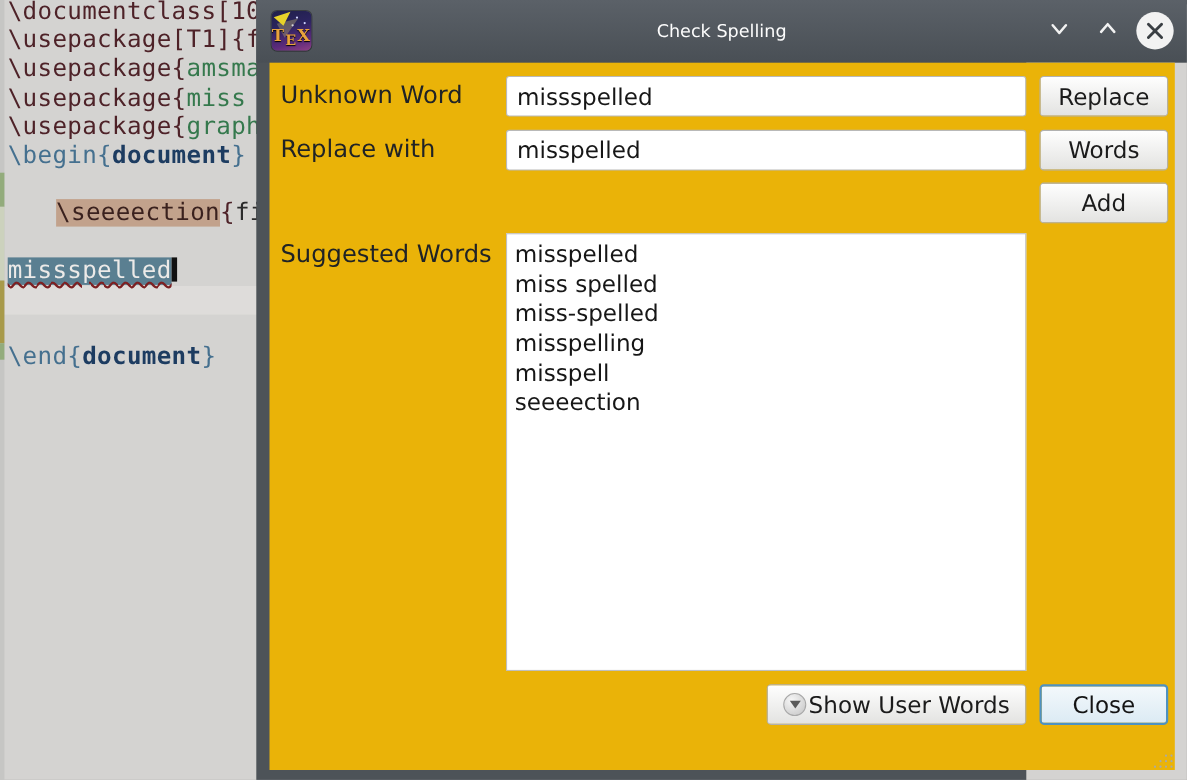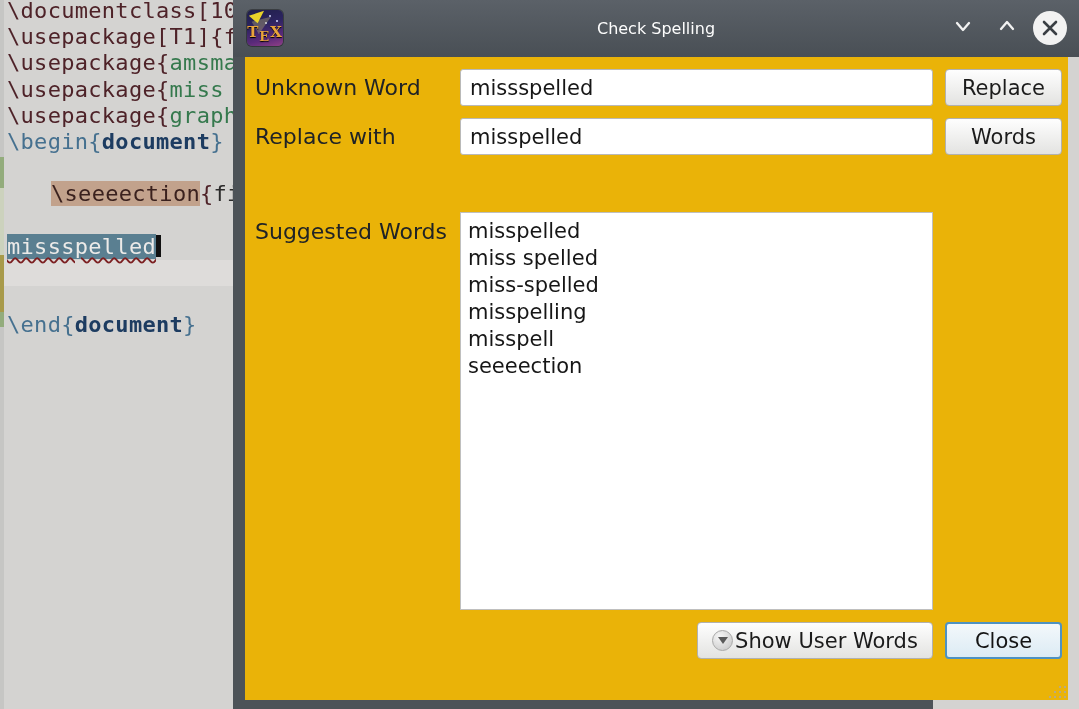--- a/index.html
+++ b/index.html
@@ -158,20 +158,21 @@
     <div class="dlg-body">
 
       <div class="fld-label" style="top:12px;">Unknown Word</div>
       <input class="textbox" style="top: 12px;" value="missspelled">
 
       <div class="fld-label" style="top:61px;">Replace with</div>
       <input class="textbox" style="top: 61px;" value="misspelled">
 
       <button class="pushbtn" style="top:12px;">Replace</button>
       <button class="pushbtn" style="top:61px;">Words</button>
+      <button class="pushbtn" style="top:109px;">Add</button>
 
       <div class="fld-label" style="top:155px;align-items:flex-start;padding-top:7px;height:30px;">Suggested Words</div>
       <div class="suggest-list" id="suggest-list">
           <div class="suggest-item">misspelled</div>
           <div class="suggest-item">miss spelled</div>
           <div class="suggest-item">miss-spelled</div>
           <div class="suggest-item">misspelling</div>
           <div class="suggest-item">misspell</div>
           <div class="suggest-item">seeeection</div>
         </div>

